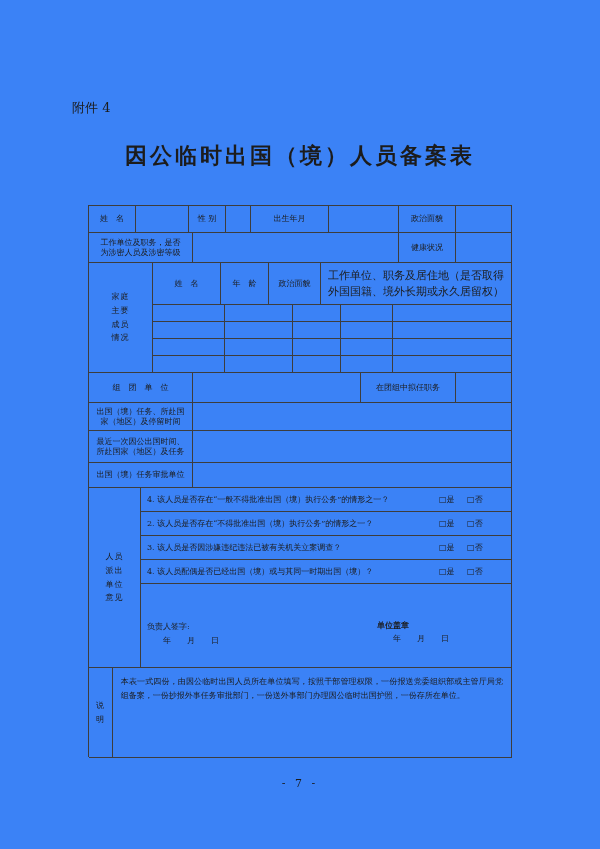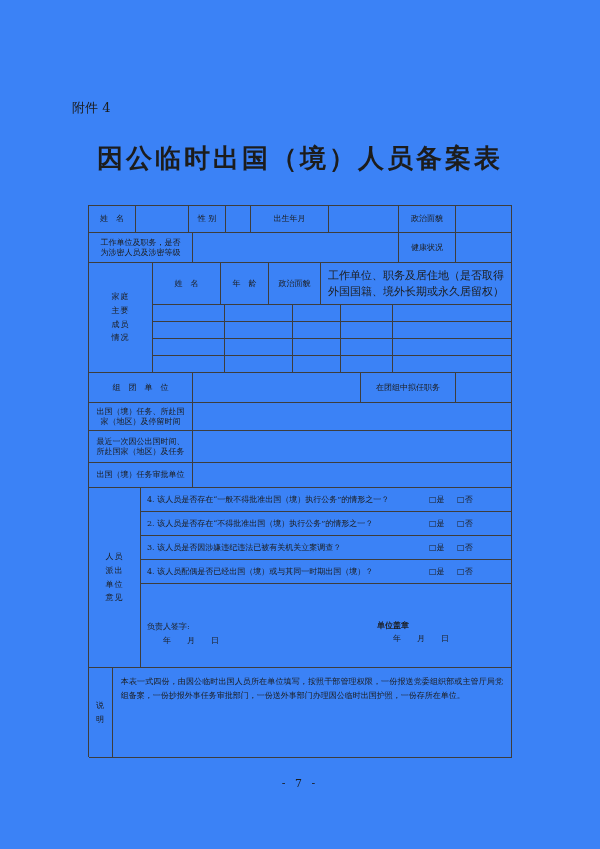--- a/index.html
+++ b/index.html
@@ -4,21 +4,21 @@
 <style>
   :root { --line:#3d3d3d; --ink:#1c1c1c; }
   html,body { margin:0; padding:0; background:#fff; }
   .page {
     position:relative; width:600px; height:849px; background:#3b82f6;
     font-family:"DejaVu Serif", serif; color:var(--ink); overflow:hidden;
   }
   .attachment { position:absolute; left:72px; top:99px; font-size:13px; }
   .doc-title {
     position:absolute; left:0; top:141px; width:100%; text-align:center;
-    font-size:26px; font-weight:bold; letter-spacing:3px;
+    font-size:22px; font-weight:bold; letter-spacing:3px;
   }
   .form {
     position:absolute; left:88px; top:205px; width:424px; height:552px;
     border-top:1px solid var(--line); border-left:1px solid var(--line);
     font-size:8px; line-height:1.25; box-sizing:border-box;
   }
   .row { display:flex; width:100%; }
   .cell {
     box-sizing:border-box; border-right:1px solid var(--line); border-bottom:1px solid var(--line);
     display:flex; align-items:center; justify-content:center; text-align:center;
@@ -30,21 +30,21 @@
   .subtable .srow { display:flex; flex:1 1 auto; }
   .subtable .srow .cell:last-child { }
   .fam-header { height:26px; flex:0 0 26px; }
   .long-head { font-size:11px; line-height:1.4; }
   .op-body { flex:1 1 auto; display:flex; flex-direction:column; border-right:1px solid var(--line); box-sizing:border-box; }
   .q-row {
     position:relative; flex:0 0 24px; border-bottom:1px solid var(--line); box-sizing:border-box;
     display:flex; align-items:center; padding-left:6px; text-align:left;
   }
   .q-text { white-space:nowrap; }
-  .q-yesno { position:absolute; left:288px; top:50%; transform:translateY(-50%); white-space:nowrap; }
+  .q-yesno { position:absolute; left:298px; top:50%; transform:translateY(-50%); white-space:nowrap; }
   .q-yes { margin-right:10px; }
   .sig-area { position:relative; flex:1 1 auto; border-bottom:1px solid var(--line); box-sizing:border-box; }
   .sig-signer { position:absolute; left:6px;  top:38px; }
   .sig-signer-date { position:absolute; left:22px; top:52px; }
   .sig-seal { position:absolute; left:236px; top:36px;font-weight:bold; }
   .sig-seal-date { position:absolute; left:252px; top:50px; }
   .notes-body {
     flex:1 1 auto; border-right:1px solid var(--line); border-bottom:1px solid var(--line);
     box-sizing:border-box; padding:7px 8px 0 8px; text-align:justify; line-height:1.7;
   }

